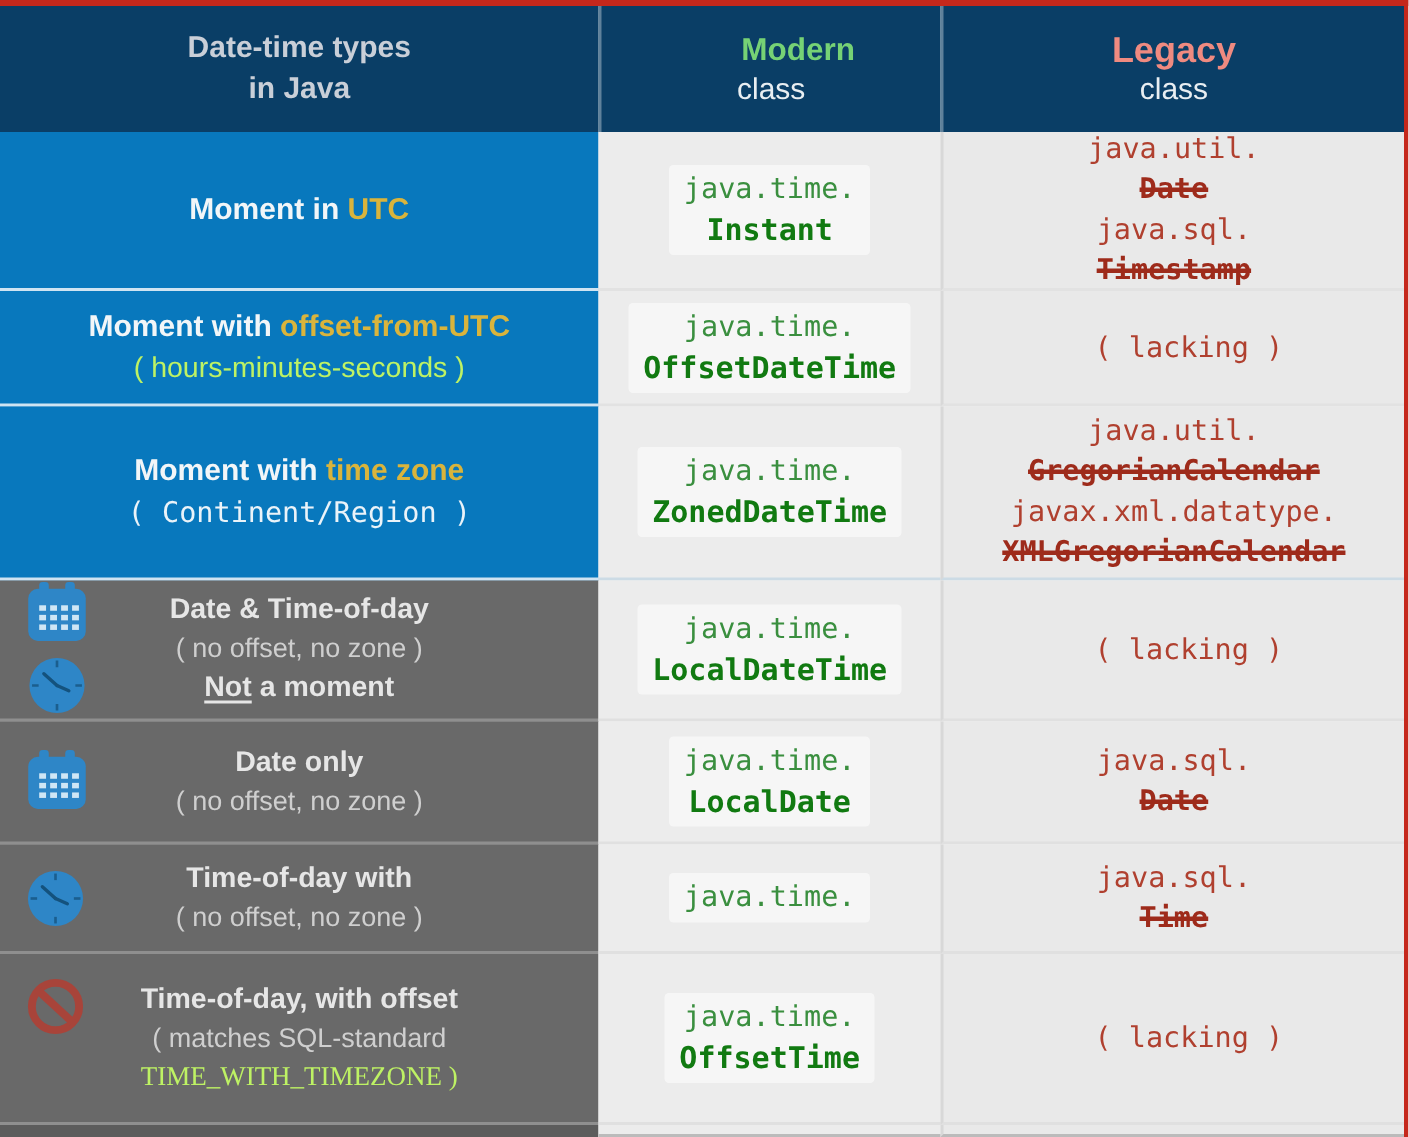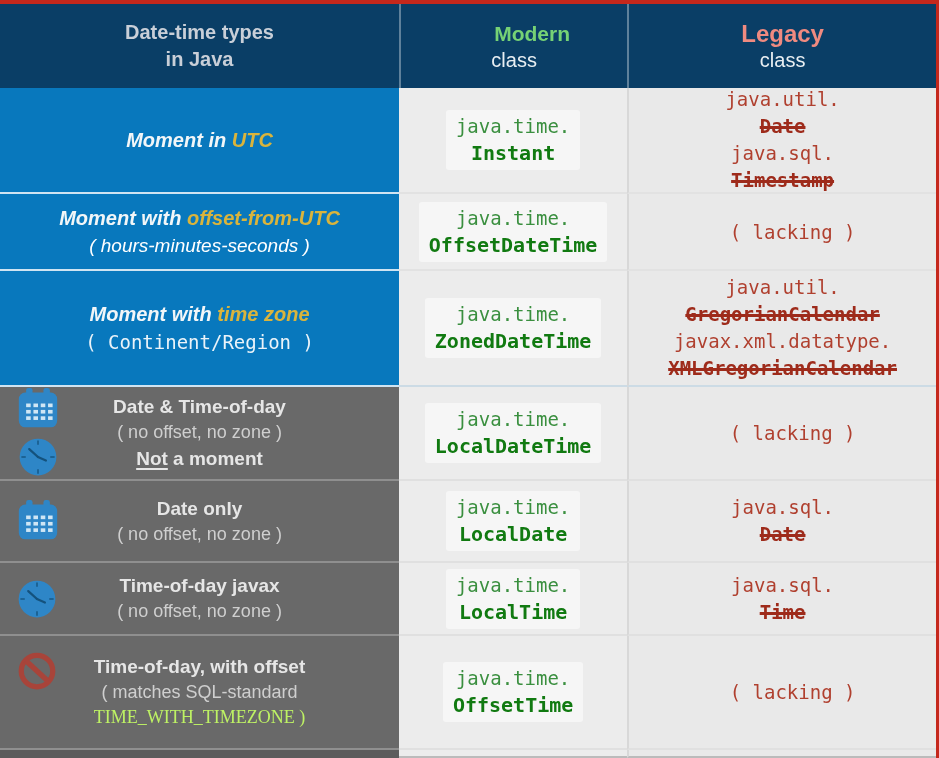--- a/index.html
+++ b/index.html
@@ -25,23 +25,23 @@
   .hdr .c-mid,.hdr .c-right{border-left:2px solid rgba(255,255,255,0.35);}
   .hdr-title{color:#c9cfd8;font-weight:bold;font-size:20px;line-height:27px;}
   .hdr-sub{color:#e8eef2;font-size:20px;line-height:26px;}
   .modern-word{color:#76d275;font-weight:bold;font-size:21px;line-height:27px;padding-left:36px;}
   .legacy-word{color:#ef8a80;font-weight:bold;font-size:24px;line-height:27px;}
 
   
   .blue .c-left{background:#0878bd;border-bottom:2px solid #cfe4f2;}
   .blue .c-mid,.blue .c-right{border-bottom:2px solid #e2e2e2;}
   .r-zone .c-mid,.r-zone .c-right{border-bottom:2px solid #ccdbe5;}
-  .blue-title{color:#f2f6f8;font-weight:bold;font-size:20px;line-height:28px;font-style:italic;}
+  .blue-title{color:#f2f6f8;font-weight:bold;font-size:20px;line-height:28px;}
   .yellow{color:#d9b43c;}
-  .blue-sub{color:#ffffff;font-size:19px;line-height:27px;font-weight:400;font-style:italic;}
+  .blue-sub{color:#bef264;font-size:19px;line-height:27px;font-weight:400;}
   .blue-sub-mono{color:#eaf3f9;font-size:19px;line-height:28px;font-family:"DejaVu Sans Mono",monospace;}
 
   
   .gray .c-left{background:#696969;border-bottom:2px solid #8f8f8f;}
   .gray .c-mid,.gray .c-right{border-bottom:2px solid #e0e0e0;}
   .gray-title{color:#e6e6e6;font-weight:bold;font-size:19px;line-height:26px;}
   .gray-sub{color:#cfcfcf;font-size:18px;line-height:25px;}
   .gray-sub-mono{color:#bef264;font-size:18px;line-height:25px;font-family:Liberation Serif, serif;}
   .gray-note{color:#e6e6e6;font-weight:bold;font-size:19px;line-height:27px;}
   .u{text-decoration:underline;text-decoration-thickness:2px;text-underline-offset:3px;margin-top:27px;}
@@ -243,27 +243,26 @@
               <line x1="24" y1="38" x2="24" y2="43"></line>
             <line x1="5" y1="24" x2="10" y2="24"></line>
               <line x1="38" y1="24" x2="43" y2="24"></line>
           </g>
           <g stroke="#14527d" stroke-width="2.6" stroke-linecap="round">
             <line x1="24" y1="24" x2="14" y2="15"></line>
             <line x1="24" y1="24" x2="33" y2="28"></line>
           </g>
         </svg>
       </div>
-      <span class="gray-title">Time-of-day javax</span>
+      <span class="gray-title">Time-of-day with</span>
       <span class="gray-sub">( no offset, no zone )</span>
     </div>
     <div class="cell c-mid">
       <div class="code modern-box">
         <span class="m-pkg">java.time.</span>
-        <span class="m-cls">LocalTime</span>
       </div>
     </div>
     <div class="cell c-right">
       <div class="code">
         <span class="l-pkg">java.sql.</span>
         <span class="l-cls">Time</span>
       </div>
     </div>
   </div>
 

